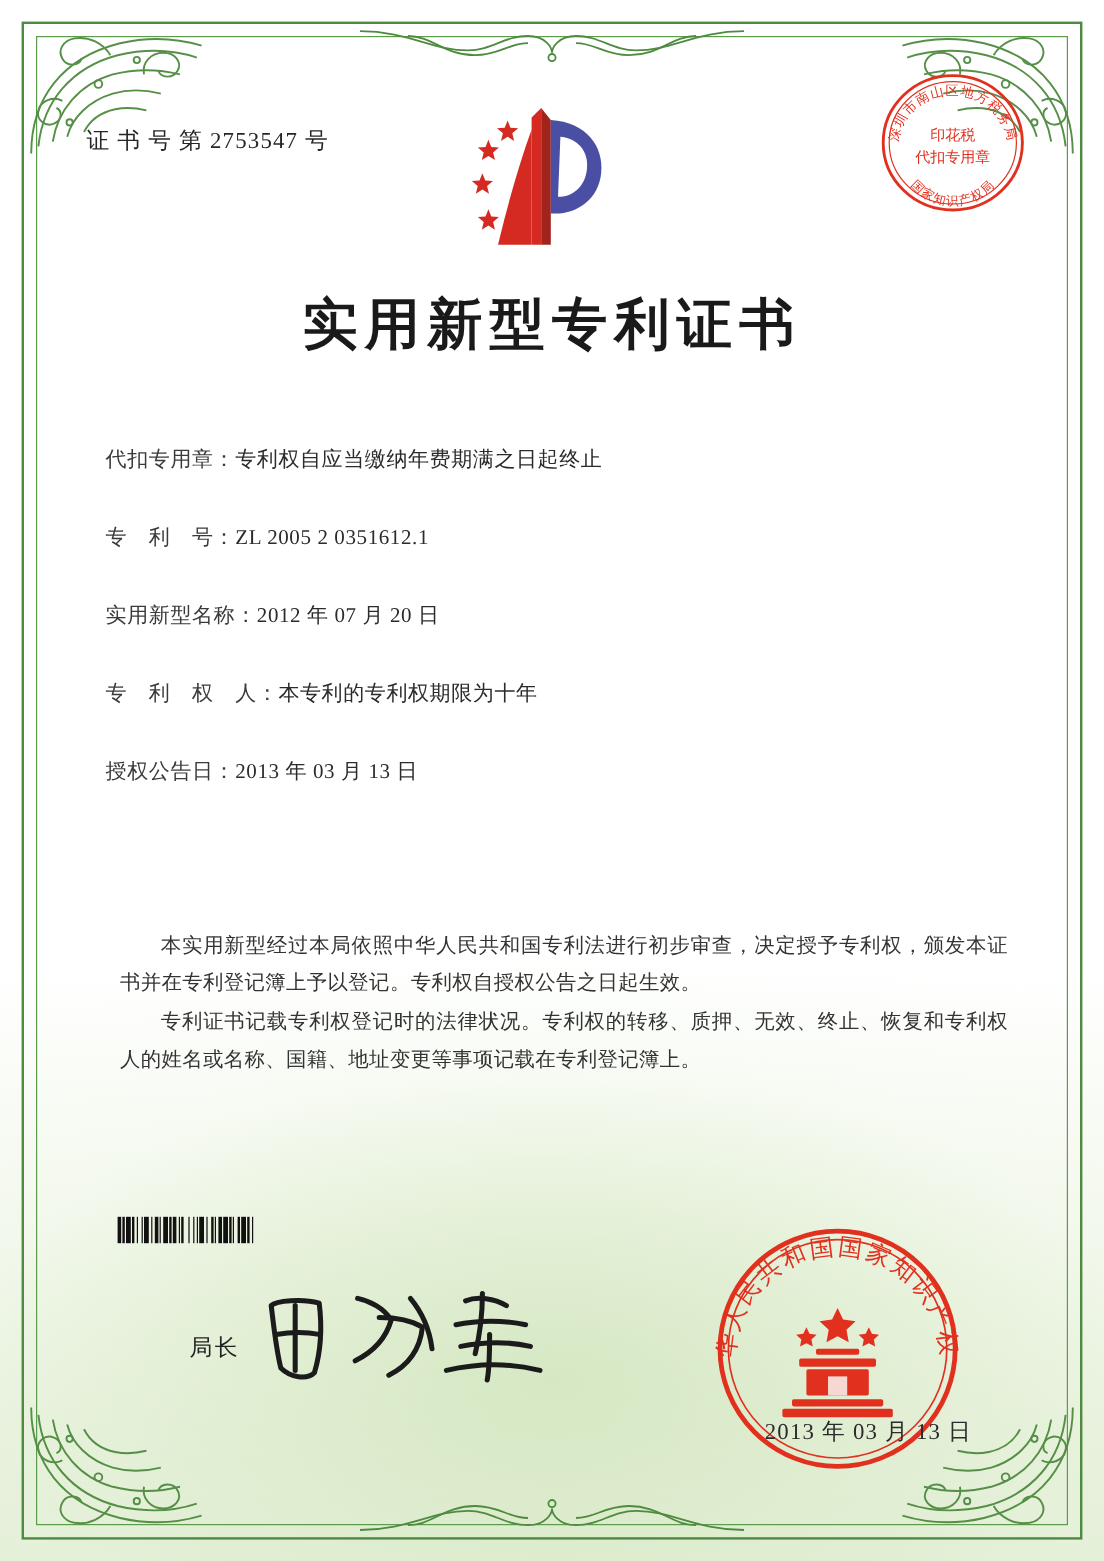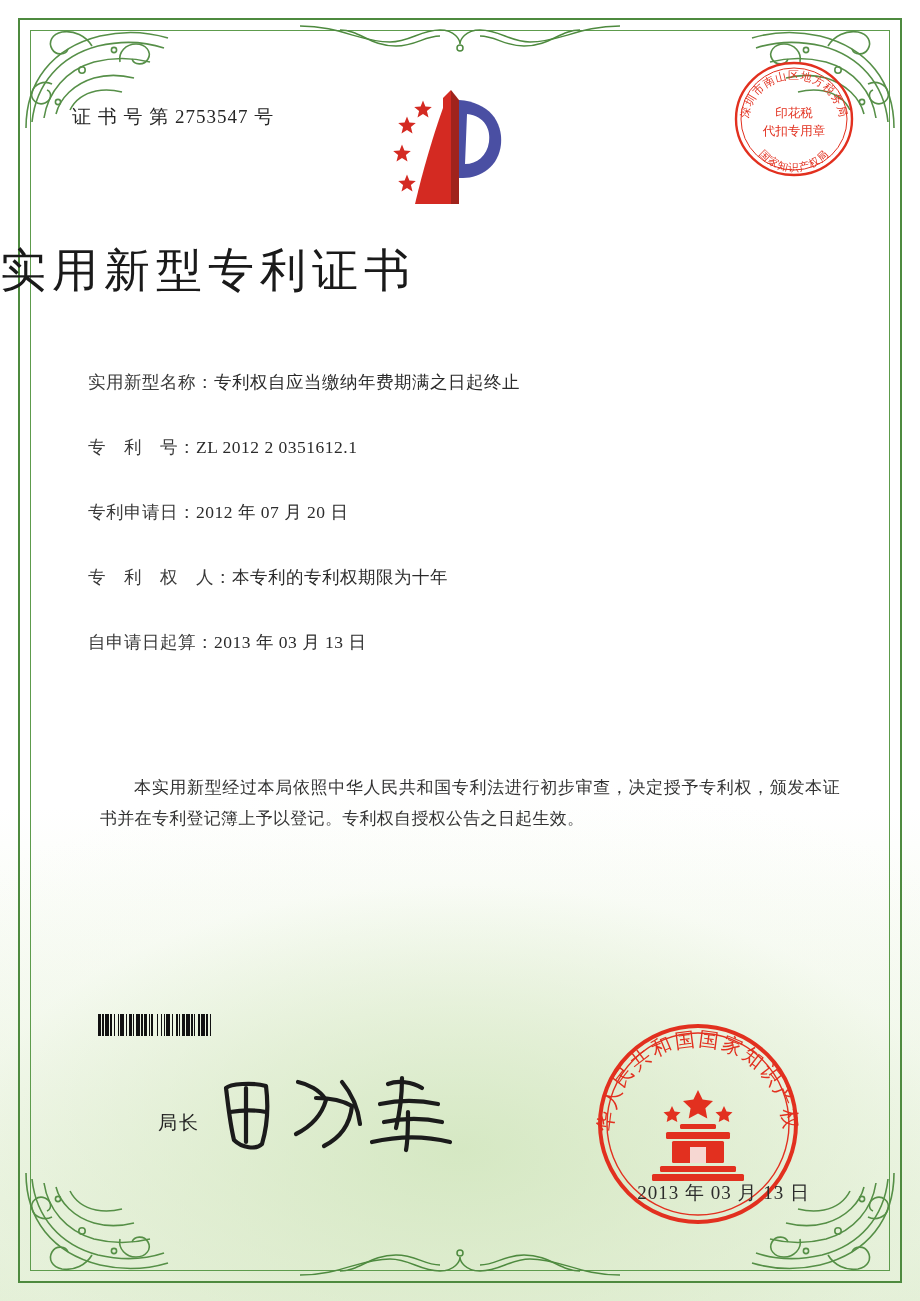--- a/index.html
+++ b/index.html
@@ -78,23 +78,23 @@
     right: 62px;
     top: 55px;
     width: 128px;
     height: 128px;
   }
 
   .doc-title {
     position: absolute;
     left: 0; right: 0;
     top: 240px;
-    text-align: left;
+    text-align: center;
     font-size: 46px;
-    font-weight: normal;
+    font-weight: bold;
     letter-spacing: 6px;
     color: #1a1a1a;
     font-family: "DejaVu Serif", "Liberation Serif", serif;
   }
 
   .fields {
     position: absolute;
     left: 88px;
     top: 370px;
     width: 760px;
@@ -294,38 +294,39 @@
       <path id="taxArcB" d="M 20 74 A 44 42 0 0 0 108 74" fill="none"></path>
       <text font-size="10.5" fill="#e2301f" font-family="'DejaVu Serif', serif" letter-spacing="1">
         <textPath href="#taxArcB" startOffset="50%" text-anchor="middle">国家知识产权局</textPath>
       </text>
     </svg>
 
     <div class="doc-title">实用新型专利证书</div>
 
     <div class="fields">
       <div class="field-row">
-        <span class="field-label">实用新型名称：</span><span class="field-value">专利权自应当缴纳年费期满之日起终止</span>
+        <span class="field-label">代扣专用章：</span><span class="field-value">专利权自应当缴纳年费期满之日起终止</span>
       </div>
       <div class="field-row">
-        <span class="field-label">专　利　号：</span><span class="field-value">ZL 2012 2 0351612.1</span>
+        <span class="field-label">专　利　号：</span><span class="field-value">ZL 2005 2 0351612.1</span>
       </div>
       <div class="field-row">
-        <span class="field-label">专利申请日：</span><span class="field-value">2012 年 07 月 20 日</span>
+        <span class="field-label">实用新型名称：</span><span class="field-value">2012 年 07 月 20 日</span>
       </div>
       <div class="field-row">
         <span class="field-label">专　利　权　人：</span><span class="field-value">本专利的专利权期限为十年</span>
       </div>
       <div class="field-row">
-        <span class="field-label">自申请日起算：</span><span class="field-value">2013 年 03 月 13 日</span>
+        <span class="field-label">授权公告日：</span><span class="field-value">2013 年 03 月 13 日</span>
       </div>
     </div>
 
     <div class="body-text">
       <p>本实用新型经过本局依照中华人民共和国专利法进行初步审查，决定授予专利权，颁发本证书并在专利登记簿上予以登记。专利权自授权公告之日起生效。</p>
+      <p>专利证书记载专利权登记时的法律状况。专利权的转移、质押、无效、终止、恢复和专利权人的姓名或名称、国籍、地址变更等事项记载在专利登记簿上。</p>
     </div>
 
     <div class="barcode" id="barcode">
         <i style="width: 3px; background: rgb(17, 17, 17);"></i>
         <i style="width: 1px; background: transparent;"></i>
         <i style="width: 2px; background: rgb(17, 17, 17);"></i>
         <i style="width: 1px; background: transparent;"></i>
         <i style="width: 4px; background: rgb(17, 17, 17);"></i>
         <i style="width: 1px; background: transparent;"></i>
         <i style="width: 2px; background: rgb(17, 17, 17);"></i>

